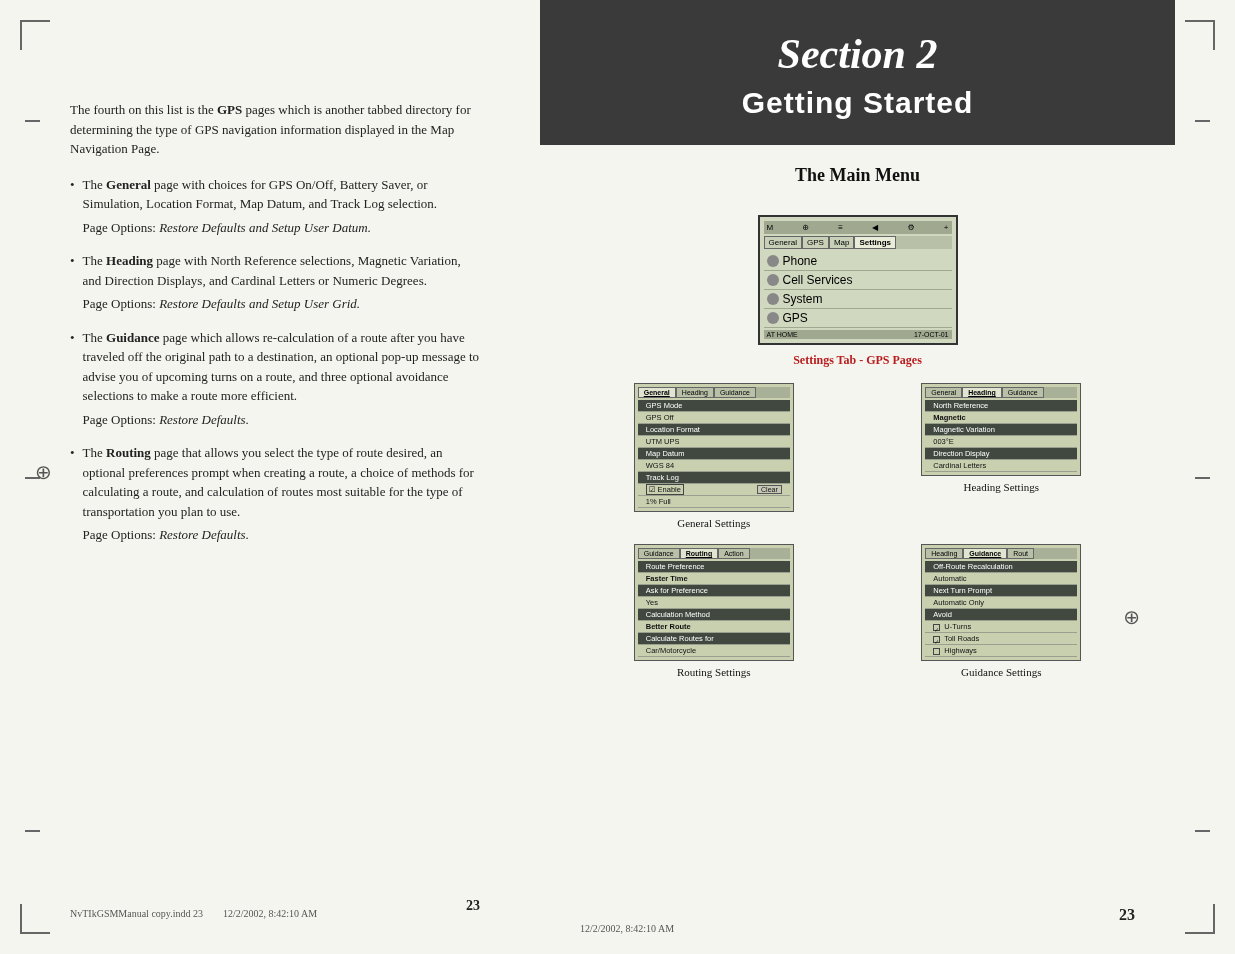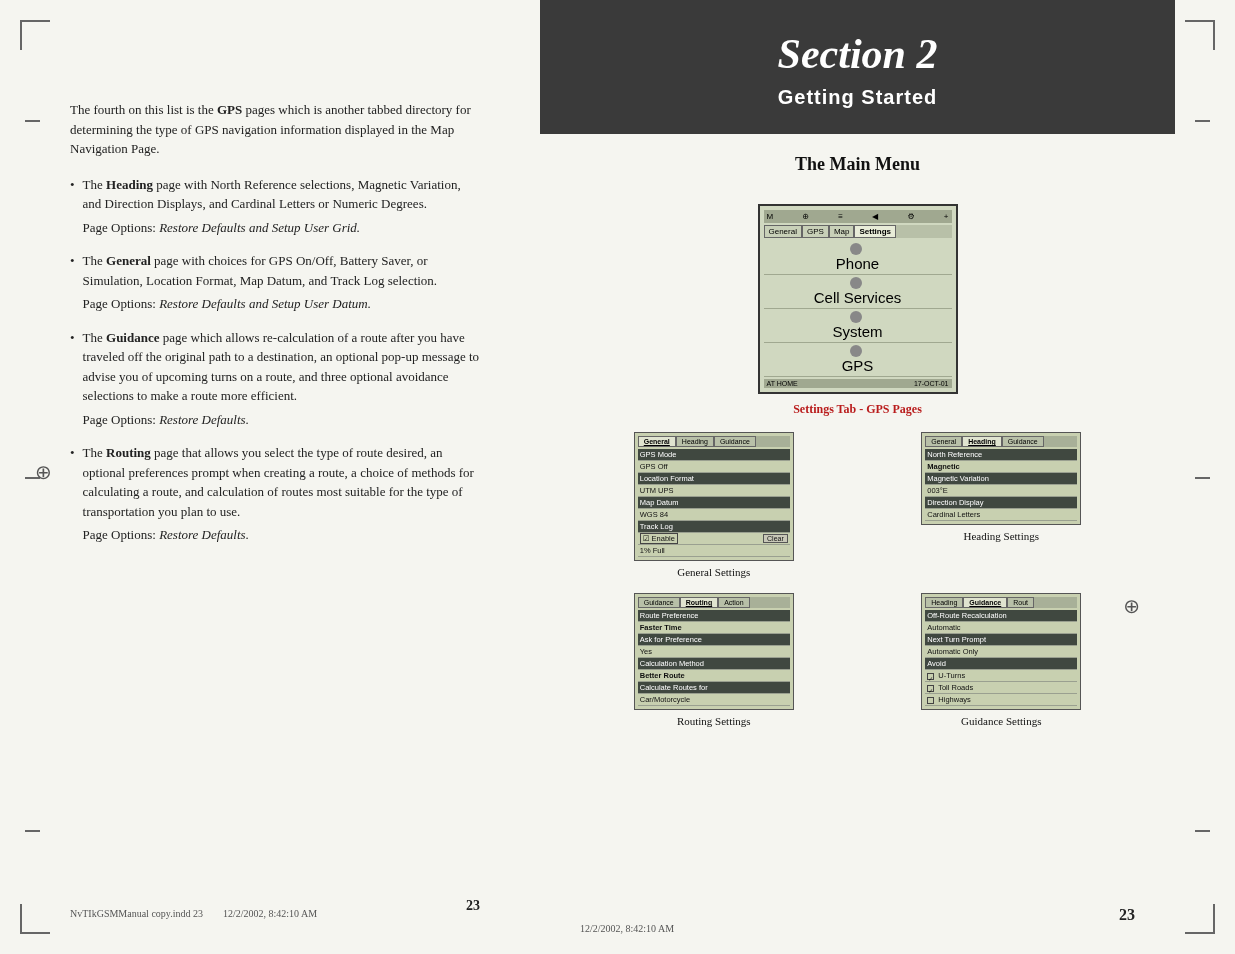--- a/index.html
+++ b/index.html
@@ -139,21 +139,21 @@
     }
     .section-number {
       font-size: 42px;
       font-style: italic;
       font-family: 'Times New Roman', serif;
       font-weight: bold;
       display: block;
       margin-bottom: 8px;
     }
     .section-title {
-      font-size: 20px;
+      font-size: 30px;
       font-weight: bold;
       font-family: Arial, sans-serif;
       letter-spacing: 1px;
     }
 
     
     .right-content {
       padding: 20px 40px 40px;
       background: #f5f5f0;
       flex: 1;
@@ -203,22 +203,21 @@
     }
     .gps-tab.active {
       background: #e8ecd8;
       font-weight: bold;
     }
     .gps-list-item {
       display: flex;
       align-items: center;
       padding: 2px 3px;
       border-bottom: 1px solid #a0a890;
-      font-size: 15px;
-      flex-direction: column;
+      font-size: 12px;
     }
     .gps-list-item .icon-circle {
       width: 12px;
       height: 12px;
       background: #888;
       border-radius: 50%;
       margin-right: 4px;
       flex-shrink: 0;
     }
     .gps-bottom-bar {
@@ -269,21 +268,21 @@
       font-size: 7px;
       border: 1px solid #666;
       background: #b8c0a8;
     }
     .mini-tab.active {
       background: #e0e4d0;
       font-weight: bold;
       text-decoration: underline;
     }
     .mini-row {
-      padding: 1px 2px;
+      padding: 1px 8px;
       border-bottom: 1px solid #9aa090;
       font-size: 7.5px;
       color: #111;
     }
     .mini-row.highlighted {
       background: #404840;
       color: white;
     }
     .mini-row.bold-row {
       font-weight: bold;
@@ -364,32 +363,32 @@
 
 <div class="left-half">
   <p class="main-text">
     <span>The fourth on this list is the <strong>GPS</strong> pages which is another tabbed directory for determining the type of GPS navigation information displayed in the Map Navigation Page.</span>
   </p>
 
   <ul class="bullet-list">
     <li>
       <span class="bullet-dot"></span>
       <div class="bullet-item-content">
-        <span>The <strong>Heading</strong> page with North Reference selections, Magnetic Variation, and Direction Displays, and Cardinal Letters or Numeric Degrees.</span>
+        <span>The <strong>General</strong> page with choices for GPS On/Off, Battery Saver, or Simulation, Location Format, Map Datum, and Track Log selection.</span>
         <div class="page-options">
-          Page Options: <em>Restore Defaults and Setup User Grid.</em>
+          Page Options: <em>Restore Defaults and Setup User Datum.</em>
         </div>
       </div>
     </li>
     <li>
       <span class="bullet-dot"></span>
       <div class="bullet-item-content">
-        <span>The <strong>General</strong> page with choices for GPS On/Off, Battery Saver, or Simulation, Location Format, Map Datum, and Track Log selection.</span>
+        <span>The <strong>Heading</strong> page with North Reference selections, Magnetic Variation, and Direction Displays, and Cardinal Letters or Numeric Degrees.</span>
         <div class="page-options">
-          Page Options: <em>Restore Defaults and Setup User Datum.</em>
+          Page Options: <em>Restore Defaults and Setup User Grid.</em>
         </div>
       </div>
     </li>
     <li>
       <span class="bullet-dot"></span>
       <div class="bullet-item-content">
         <span>The <strong>Guidance</strong> page which allows re-calculation of a route after you have traveled off the original path to a destination, an optional pop-up message to advise you of upcoming turns on a route, and three optional avoidance selections to make a route more efficient.</span>
         <div class="page-options">
           Page Options: <em>Restore Defaults.</em>
         </div>

